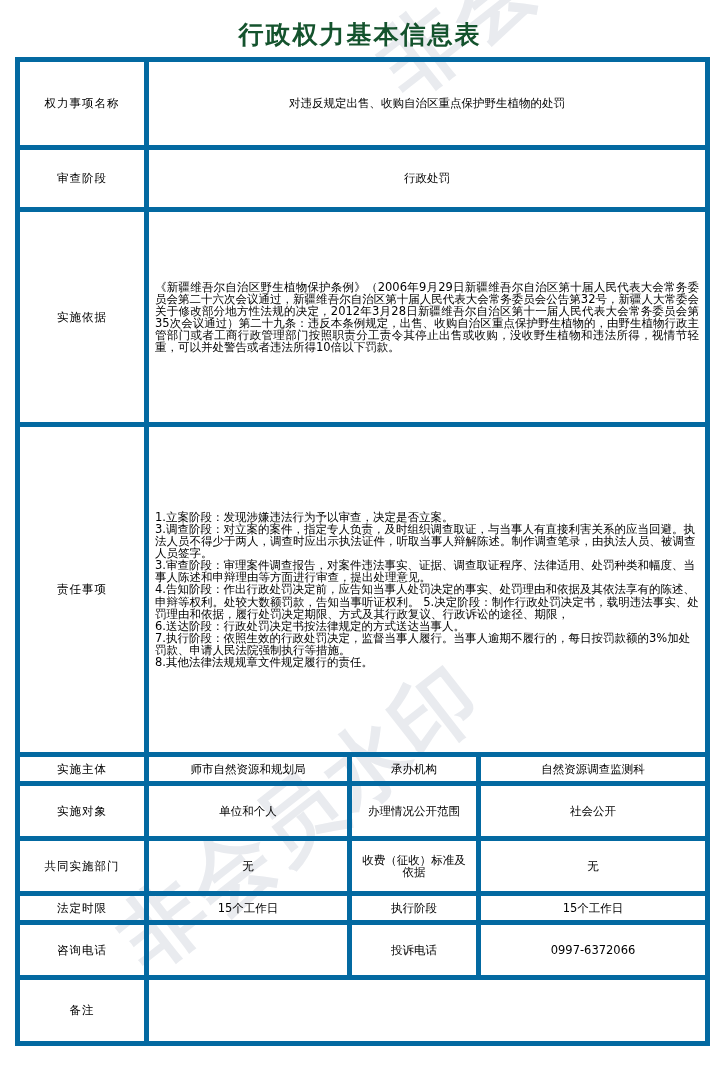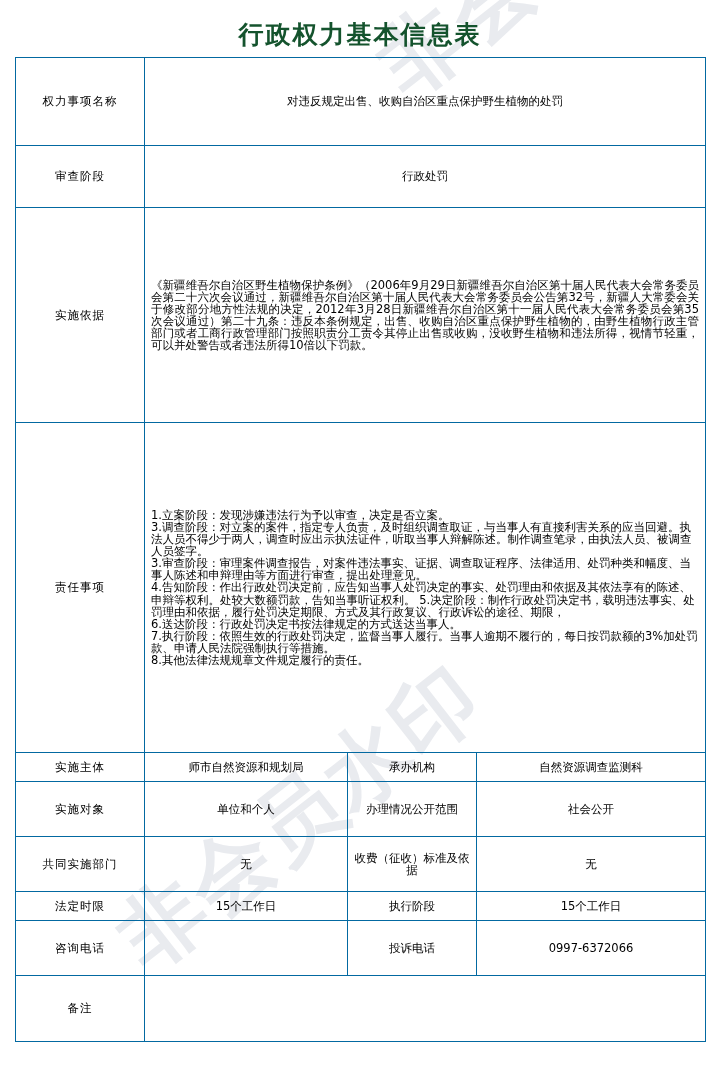--- a/index.html
+++ b/index.html
@@ -56,21 +56,21 @@
   #info-table {
     position: absolute;
     left: 15px; top: 57px;
     width: 690px;
     border-collapse: collapse;
     table-layout: fixed;
     z-index: 1;
     background: transparent;
   }
   #info-table td {
-    border: 1px solid #0369a1;
+    border: 5px solid #0369a1;
     padding: 4px 6px;
     font-size: 11.5px;
     line-height: 1.05;
     color: #000;
     vertical-align: middle;
     background: transparent;
   }
   .lbl {
     width: 129px;
     text-align: center;

